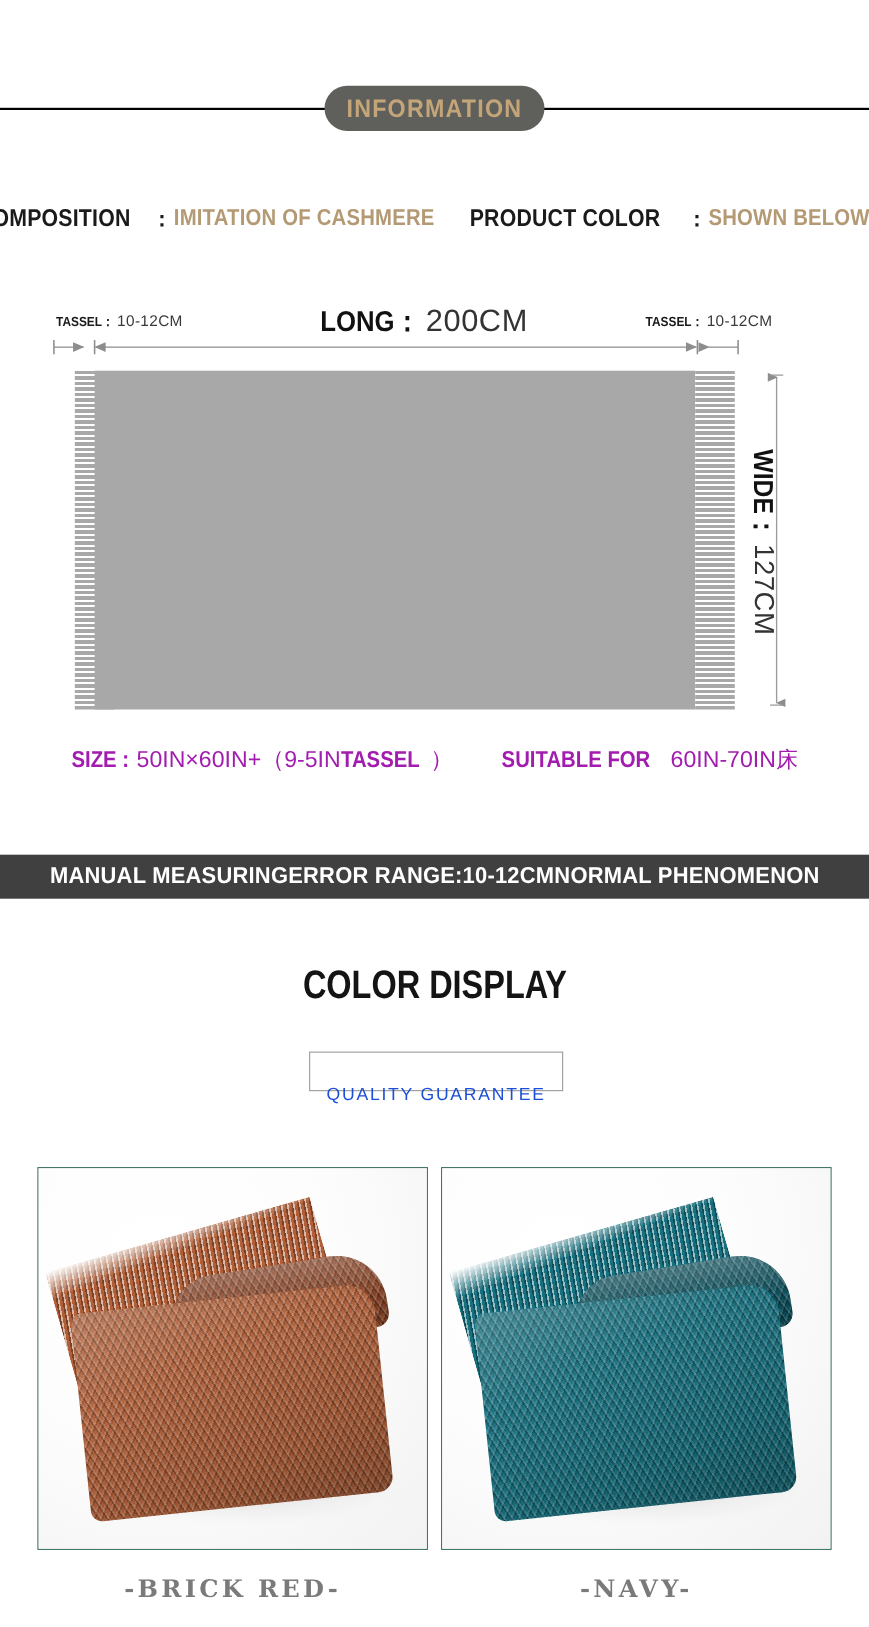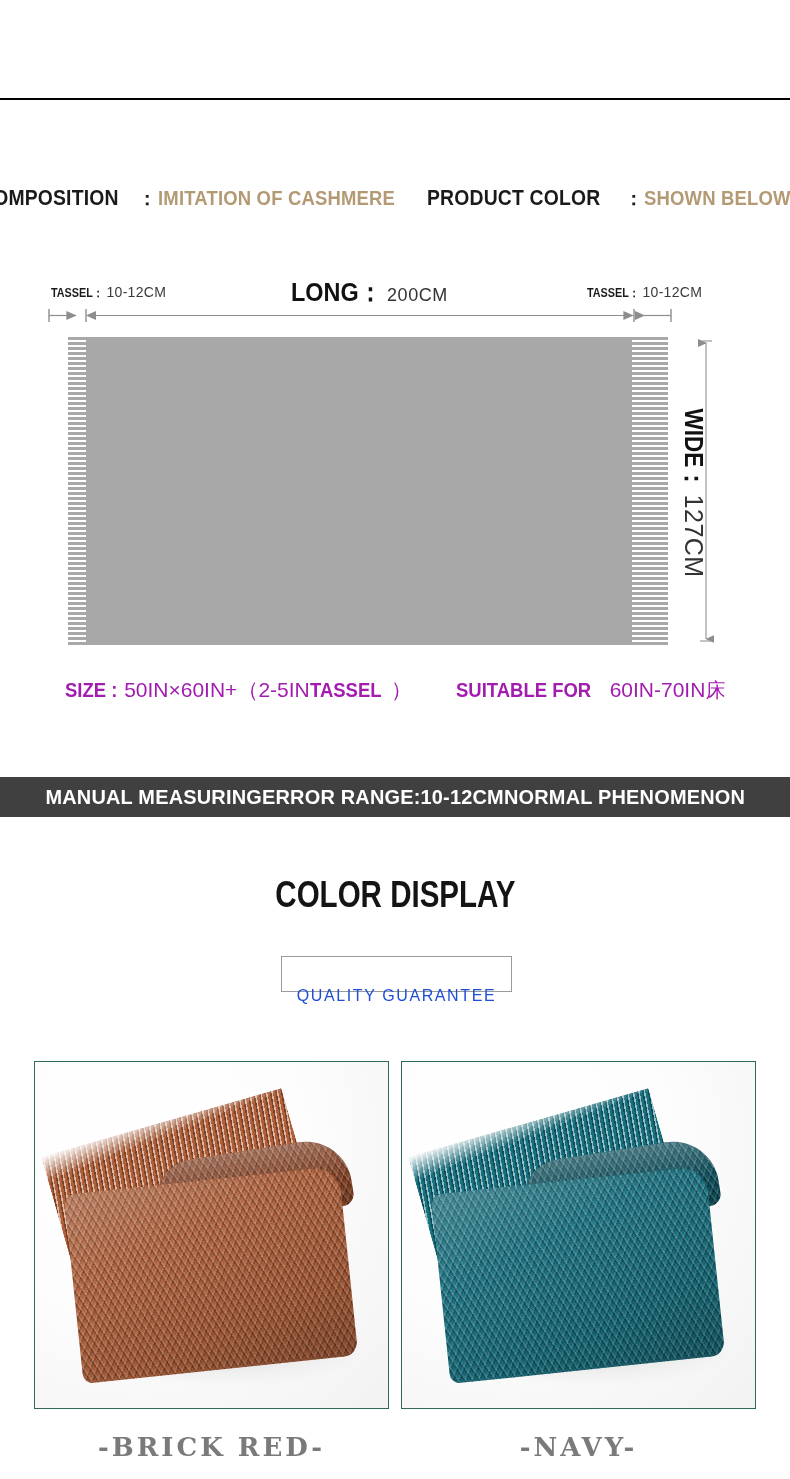--- a/index.html
+++ b/index.html
@@ -121,21 +121,21 @@
   .long-key {
     font-family: "Liberation Sans Narrow", "Liberation Sans", sans-serif;
     font-weight: bold;
     font-size: 26px;
     color: #111111;
     transform: scaleX(0.9);
     display: inline-block;
   }
   .long-val {
     font-family: "Liberation Sans", sans-serif;
-    font-size: 18px;
+    font-size: 28px;
     color: #333333;
     letter-spacing: 0.5px;
   }
 
   
   .dim-line-svg {
     position: absolute;
     top: 305px;
     left: 40px;
     width: 640px;
@@ -385,33 +385,36 @@
     mask-image: linear-gradient(175deg, rgba(0,0,0,0) 0%, #000 18%, #000 72%, rgba(0,0,0,0) 96%);
   }
 
   .card-caption {
     position: absolute;
     top: 1432px;
     width: 355px;
     text-align: center;
     font-family: "DejaVu Serif", "Liberation Serif", serif;
     font-weight: bold;
-    font-size: 26px;
+    font-size: 22px;
     color: #7a7a7a;
     letter-spacing: 3px;
     white-space: nowrap;
   }
   .card-caption.left  { left: 34px; }
   .card-caption.right { left: 401px; }
 </style>
 </head>
 <body>
 
 <div class="info-banner-wrap">
   <div class="info-rule"></div>
+  <div class="info-pill">
+    <span class="info-pill-text">INFORMATION</span>
+  </div>
 </div>
 
 <div class="spec-row">
   <span class="spec-label">COMPOSITION</span>
   <span class="spec-colon">：</span>
   <span class="spec-value">IMITATION OF CASHMERE</span>
   <span class="spec-gap"></span>
   <span class="spec-label">PRODUCT COLOR</span>
   <span class="spec-colon">：</span>
   <span class="spec-value">SHOWN BELOW</span>
@@ -471,21 +474,21 @@
 </svg>
 
 <div class="wide-label">
   <span class="wide-key">WIDE：</span>
     <span class="wide-val">127CM</span>
 </div>
 
 <div class="size-row" style="color: #a21caf;">
   <span class="size-b">SIZE :</span>
   <span class="size-n">50IN×60IN+</span>
-  <span class="size-n">（2-5IN </span>
+  <span class="size-n">（9-5IN </span>
   <span class="size-b">TASSEL</span>
   <span class="size-n">）</span>
   <span class="spec-gap"></span>
   <span class="size-b">SUITABLE FOR</span>
   <span class="size-n">60IN-70IN</span>
   <span class="size-cn">床</span>
 </div>
 
 <div class="green-banner" style="background: #404040;">
   <span class="green-banner-text" style="color: rgb(255, 255, 255);">MANUAL MEASURINGERROR RANGE:10-12CMNORMAL PHENOMENON</span>

